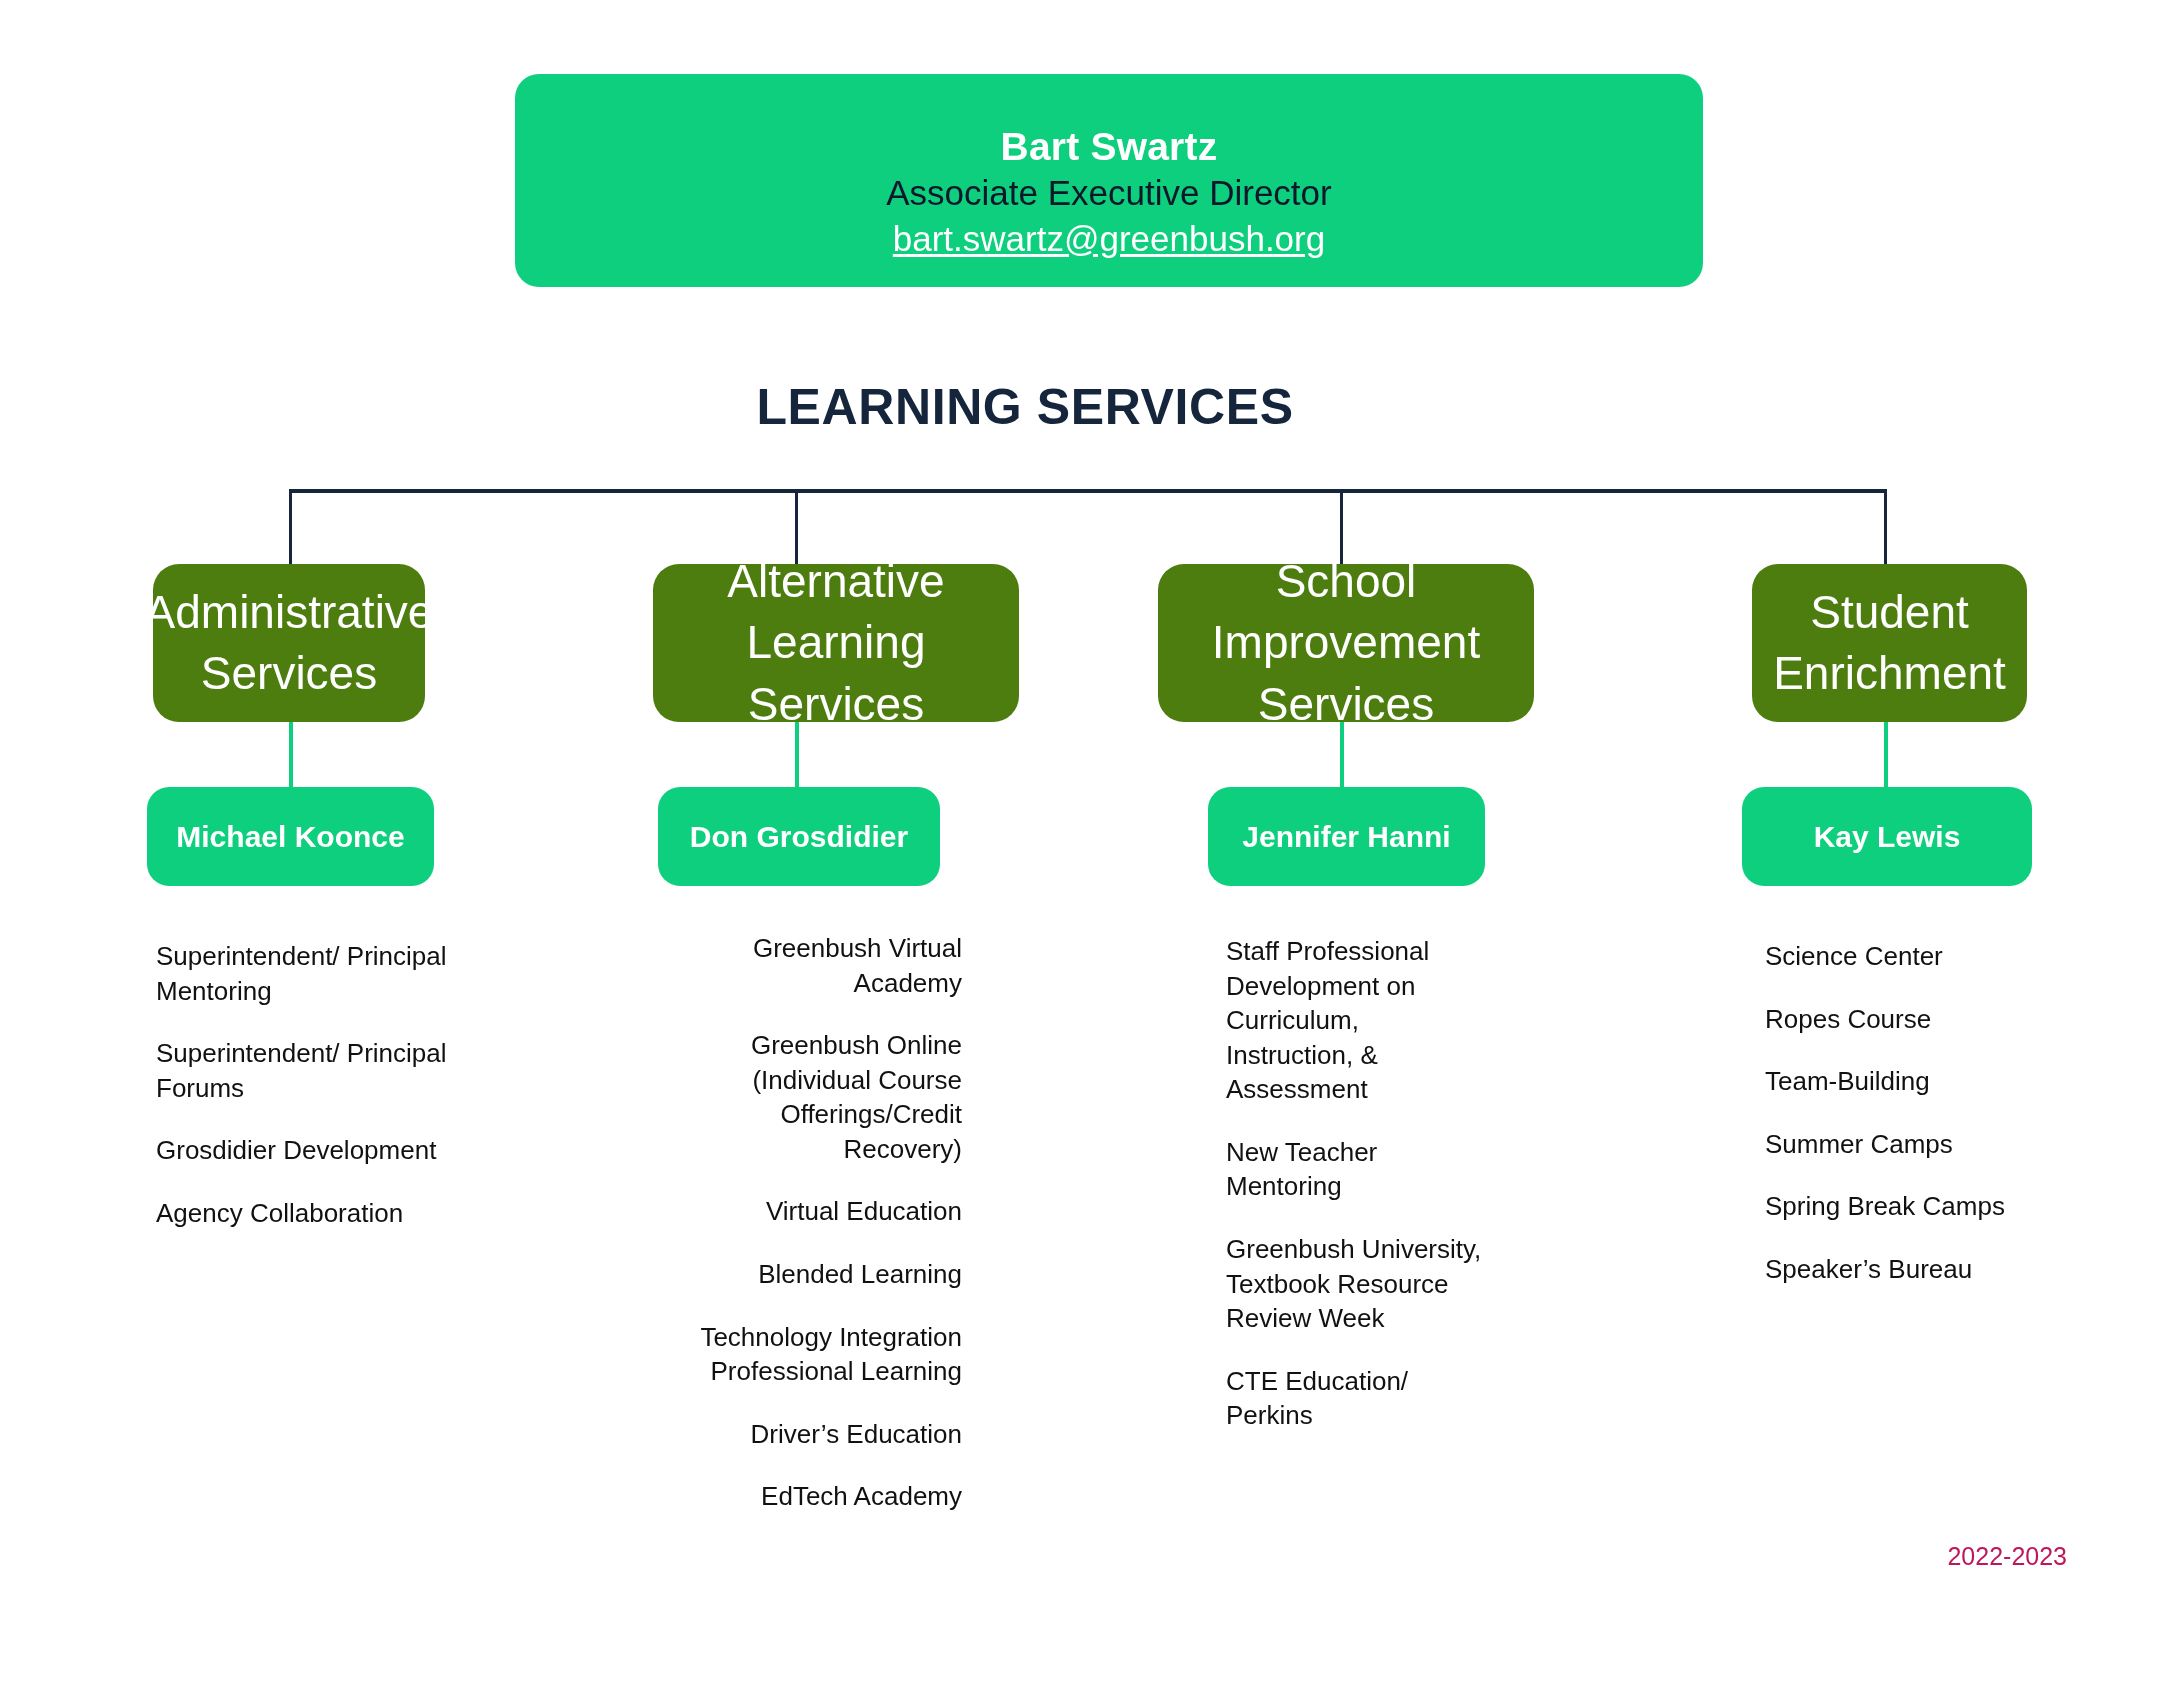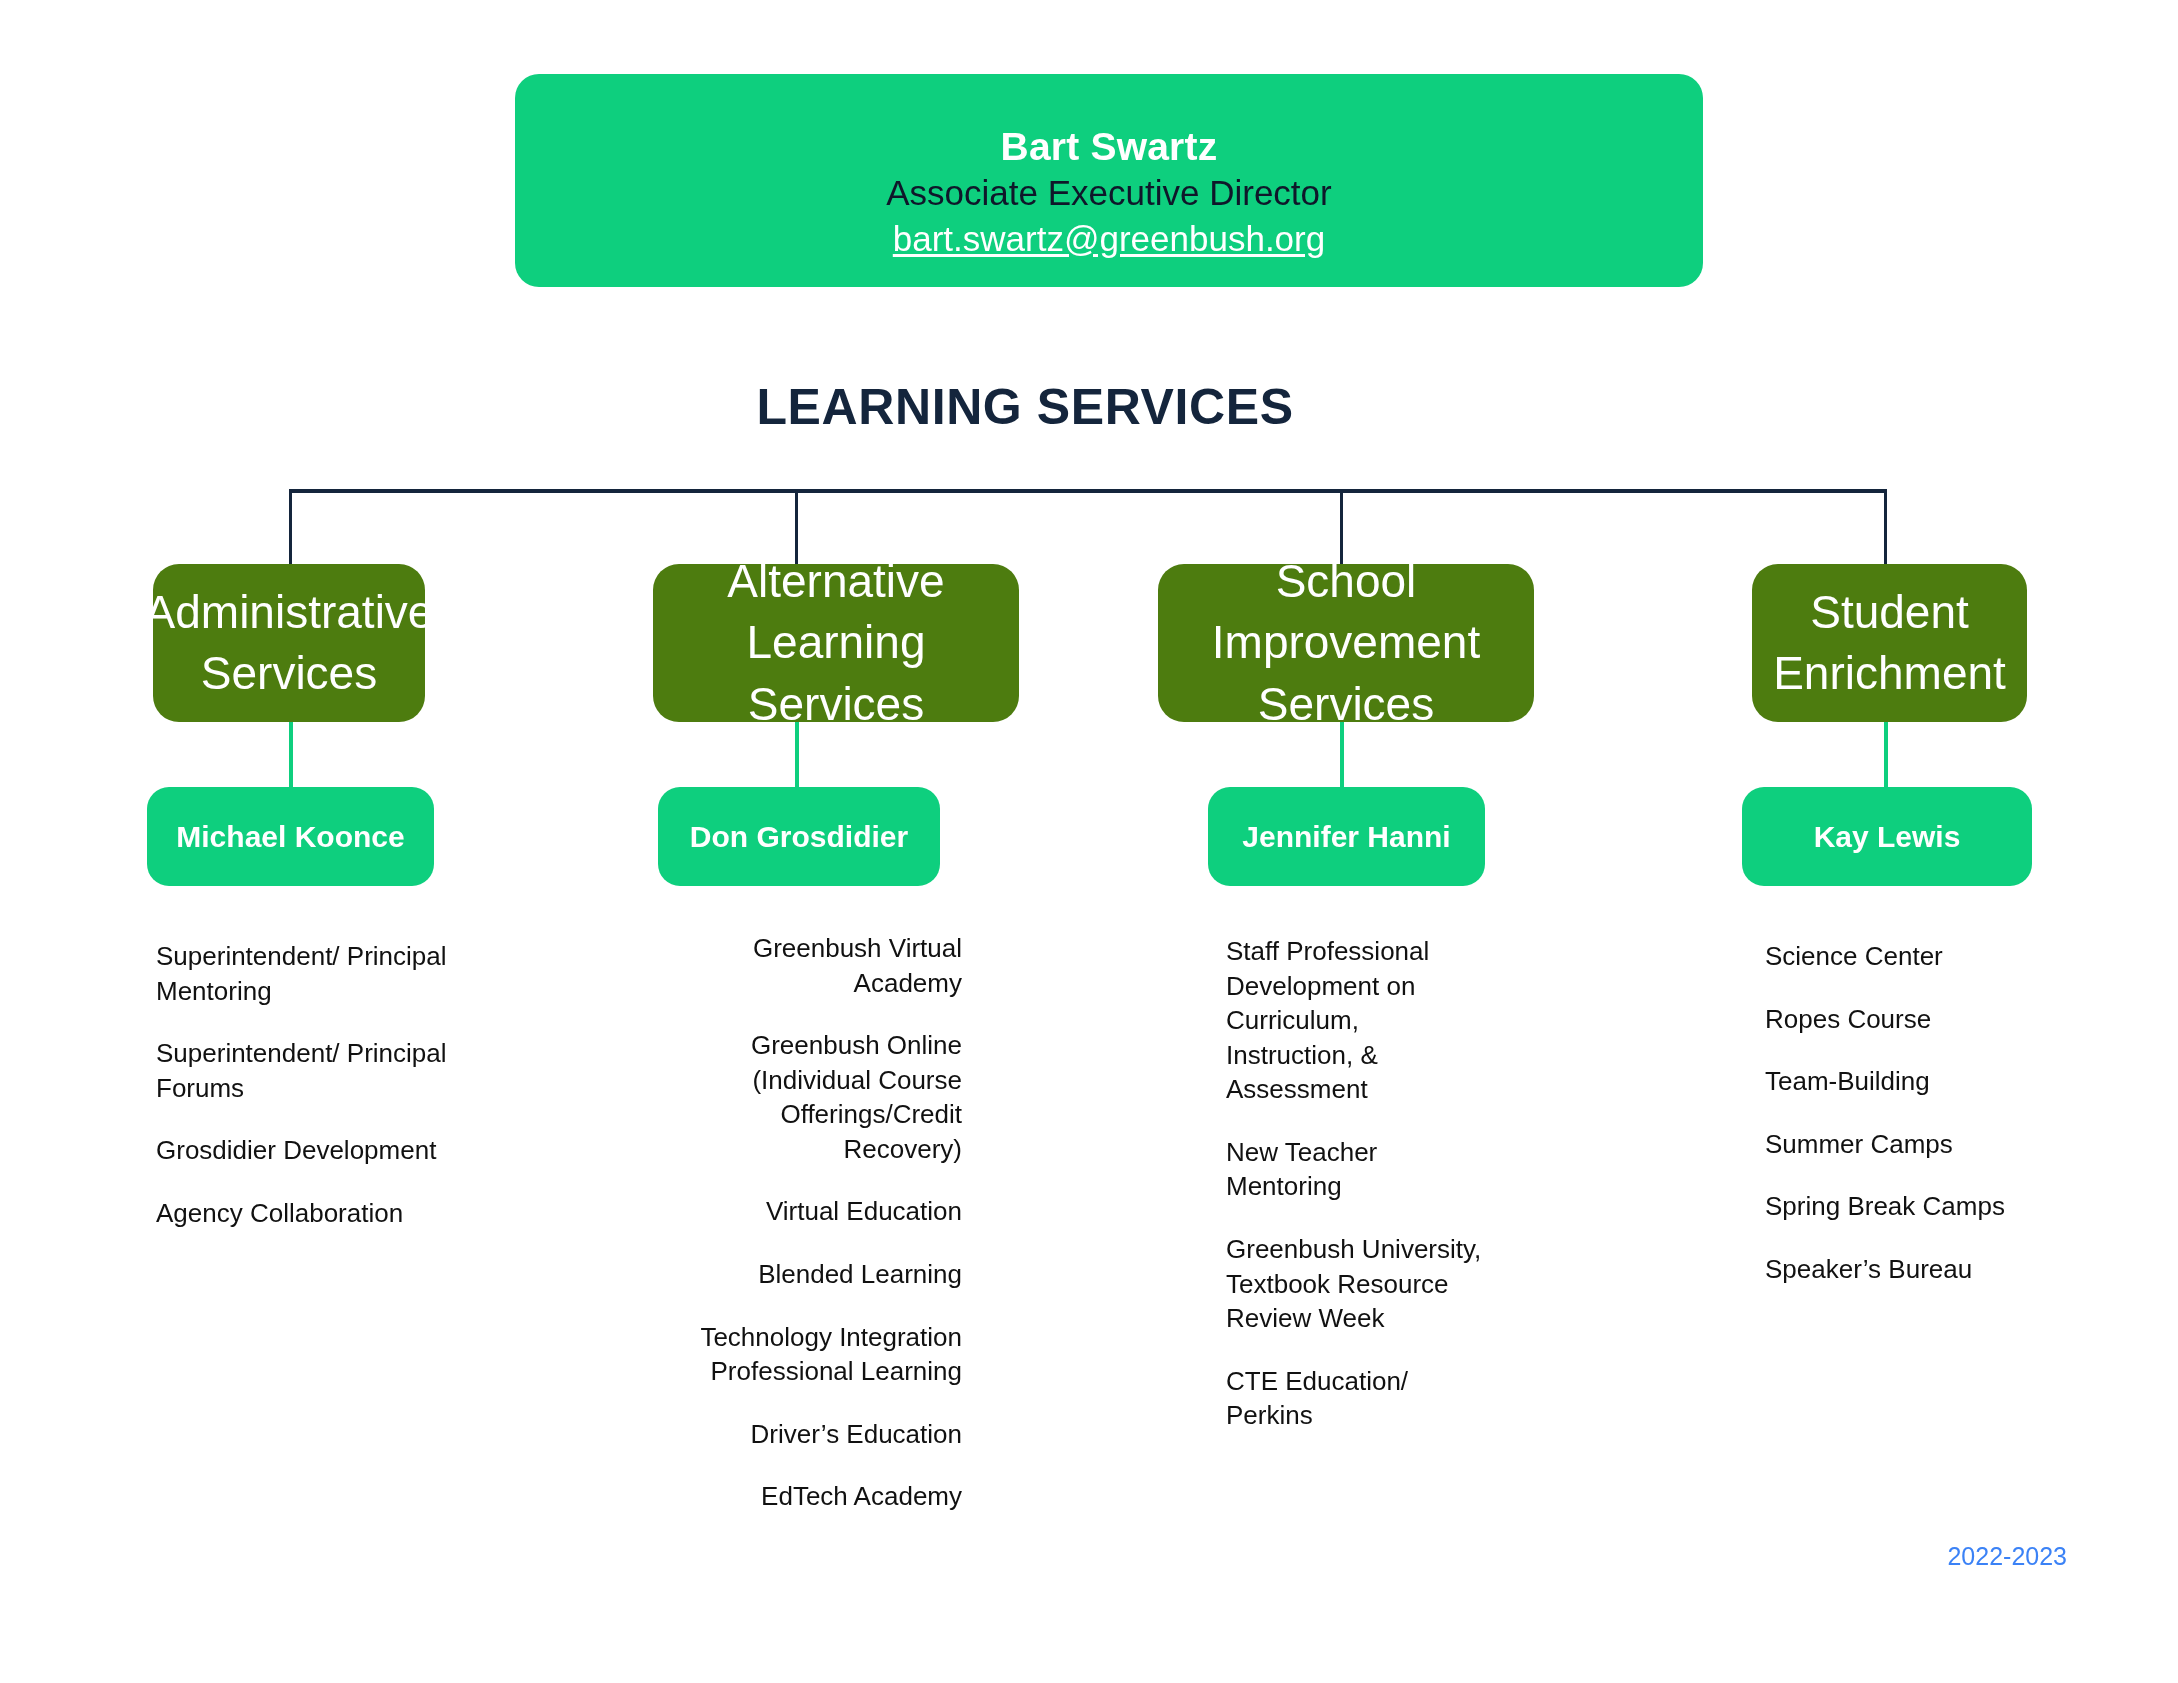--- a/index.html
+++ b/index.html
@@ -143,21 +143,21 @@
   }
   .item-list .item:last-child {
     margin-bottom: 0;
   }
 
   
   .footer-year {
     position: absolute;
     right: 111px;
     top: 1542px;
-    color: #3b82f6;
+    color: #be185d;
     font-size: 25px;
   }
 </style>
 </head>
 <body>
 
 <div class="page">
 
   <div class="exec-card">
     <div class="exec-name">Bart Swartz</div>

